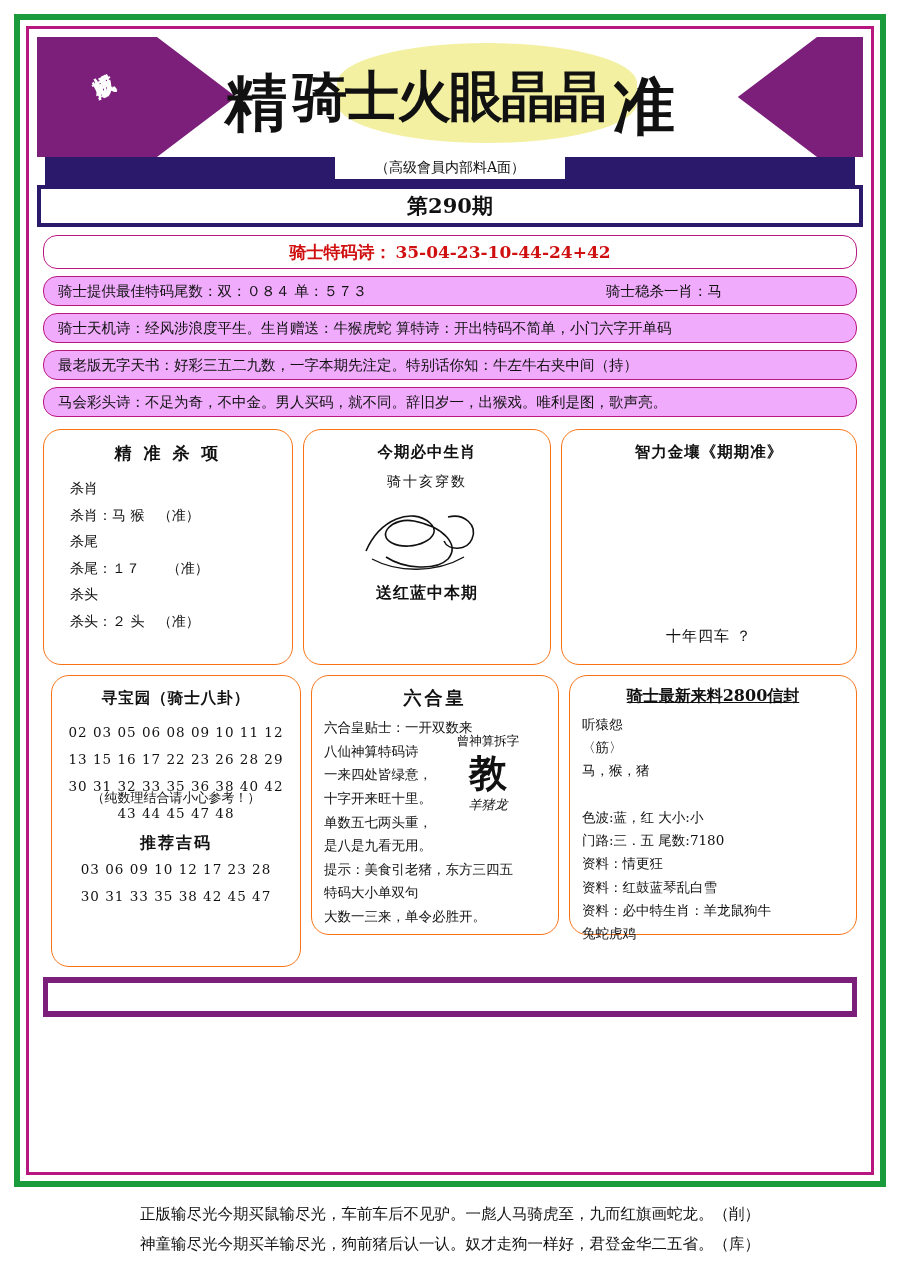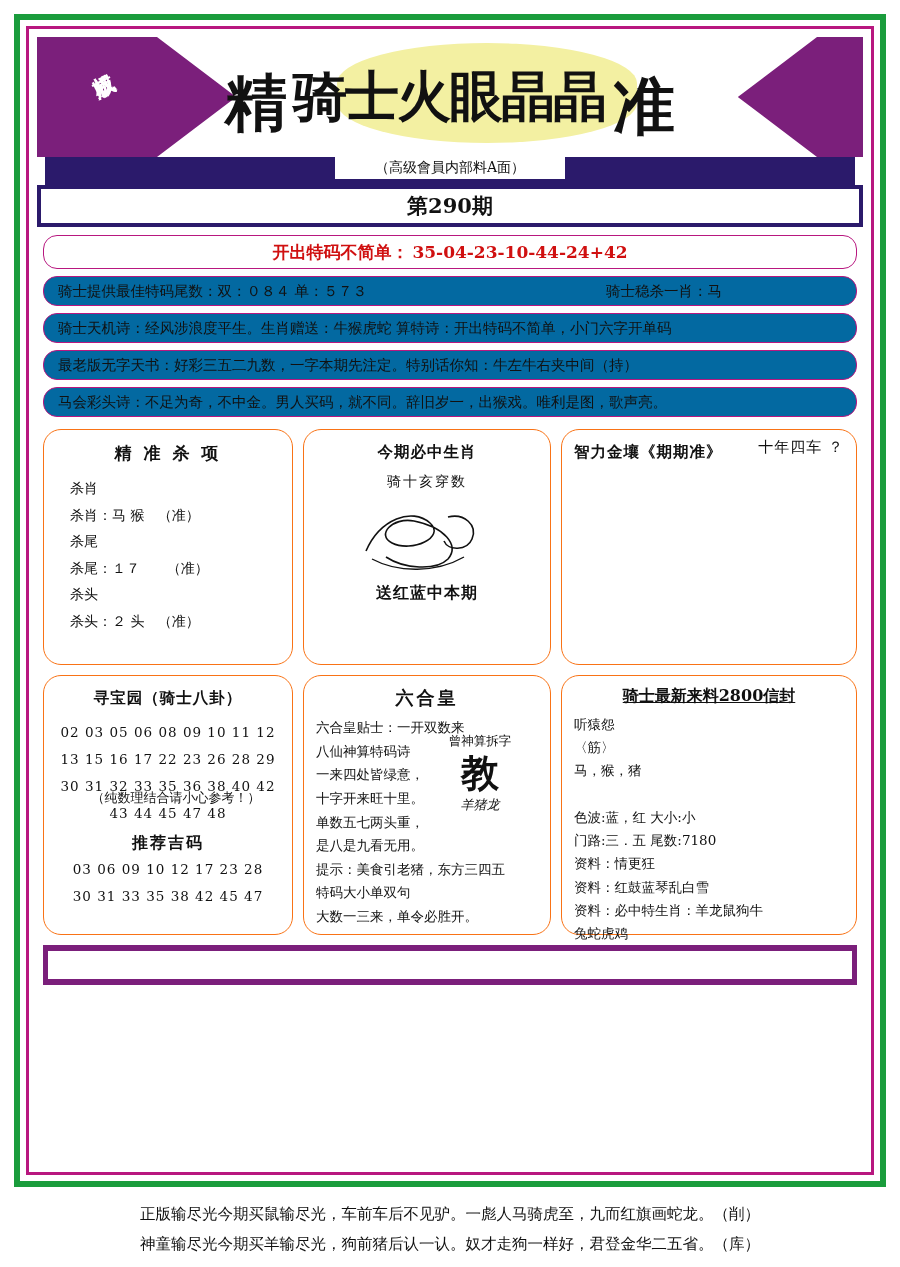--- a/index.html
+++ b/index.html
@@ -123,21 +123,21 @@
   .row-pill{
     margin:7px 14px 0 14px;
     border:1px solid #b8177f;
     border-radius:14px;
     min-height:30px;
     display:flex;align-items:center;
     padding:3px 14px;
     box-sizing:border-box;
     font-size:14.5px;color:#111;
     font-family:"DejaVu Serif","Liberation Serif",serif;
-    background:#0369a1;
+    background:#f0abfc;
     text-align:center;
   }
   .row-pill.split{justify-content:space-between;}
   .row-pill .right-seg{padding-right:120px;}
 
   
   .cards{
     margin:12px 14px 0 14px;
     display:flex;
     gap:10px;
@@ -286,21 +286,21 @@
 
       <div class="subbar">
         <div class="subbar-inner">（高级會員内部料A面）</div>
       </div>
 
       <div class="issue-bar">
         <div class="issue-inner">第290期</div>
       </div>
 
       <div class="result-bar">
-        <span class="result-label">开出特码不简单：</span>
+        <span class="result-label">骑士特码诗：</span>
         <span class="result-nums">35-04-23-10-44-24+42</span>
       </div>
 
       <div class="row-pill split">
         <span>骑士提供最佳特码尾数：双：０８４ 单：５７３</span>
         <span class="right-seg">骑士稳杀一肖：马</span>
       </div>
       <div class="row-pill">
         <span>骑士天机诗：经风涉浪度平生。生肖赠送：牛猴虎蛇 算特诗：开出特码不简单，小门六字开单码</span>
       </div>
@@ -330,28 +330,28 @@
           <div class="scribble">
             <svg width="150" height="80" viewBox="0 0 150 80">
               <path d="M14 52 C28 20, 60 8, 78 24 C94 38, 60 54, 40 44 C24 36, 40 18, 62 22 C92 28, 108 46, 96 60 C84 72, 52 70, 34 58" fill="none" stroke="#111" stroke-width="1.6"></path>
               <path d="M96 18 C112 14, 126 26, 120 40 C115 52, 96 52, 92 42" fill="none" stroke="#111" stroke-width="1.6"></path>
               <path d="M20 60 C46 74, 84 74, 112 58" fill="none" stroke="#111" stroke-width="1.4"></path>
             </svg>
           </div>
           <div class="mid-sub-title">送红蓝中本期</div>
         </div>
 
-        <div class="card col-right" style="height:236px;display:flex;justify-content:space-between;">
+        <div class="card col-right" style="height:236px;display:flex;flex-direction:column;justify-content:space-between;">
           <div class="card-title sm">智力金壤《期期准》</div>
           <div class="right-sub-title" style="padding-bottom:10px;">十年四车 ？</div>
         </div>
       </div>
 
       <div class="cards2">
-        <div class="card col-left" style="height:260px;">
+        <div class="card col-left" style="height:292px;margin-left:8px;">
           <div class="card-title sm">寻宝园（骑士八卦）</div>
           <div class="numgrid">
             <div>02 03 05 06 08 09 10 11 12</div>
             <div>13 15 16 17 22 23 26 28 29</div>
             <div>30 31 32 33 35 36 38 40 42</div>
             <div>43 44 45 47 48</div>
           </div>
           <div class="sub-title2">推荐吉码</div>
           <div class="numgrid">
             <div>03 06 09 10 12 17 23 28</div>

